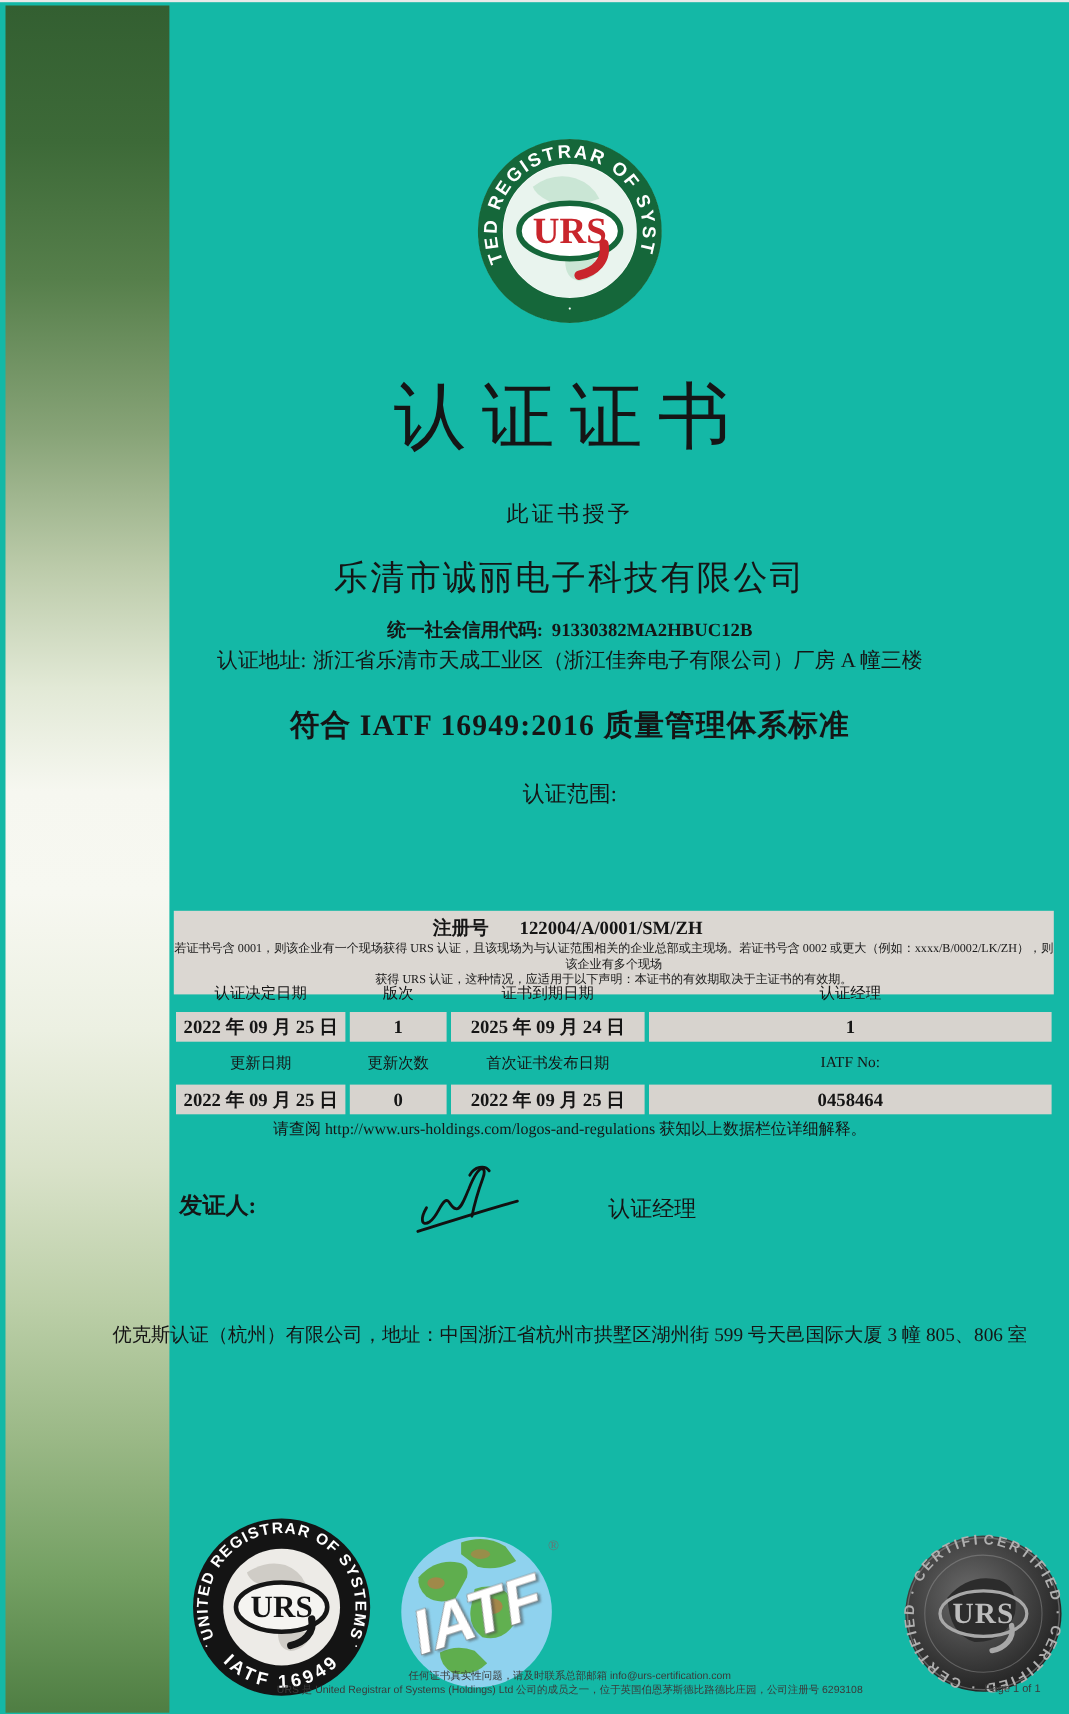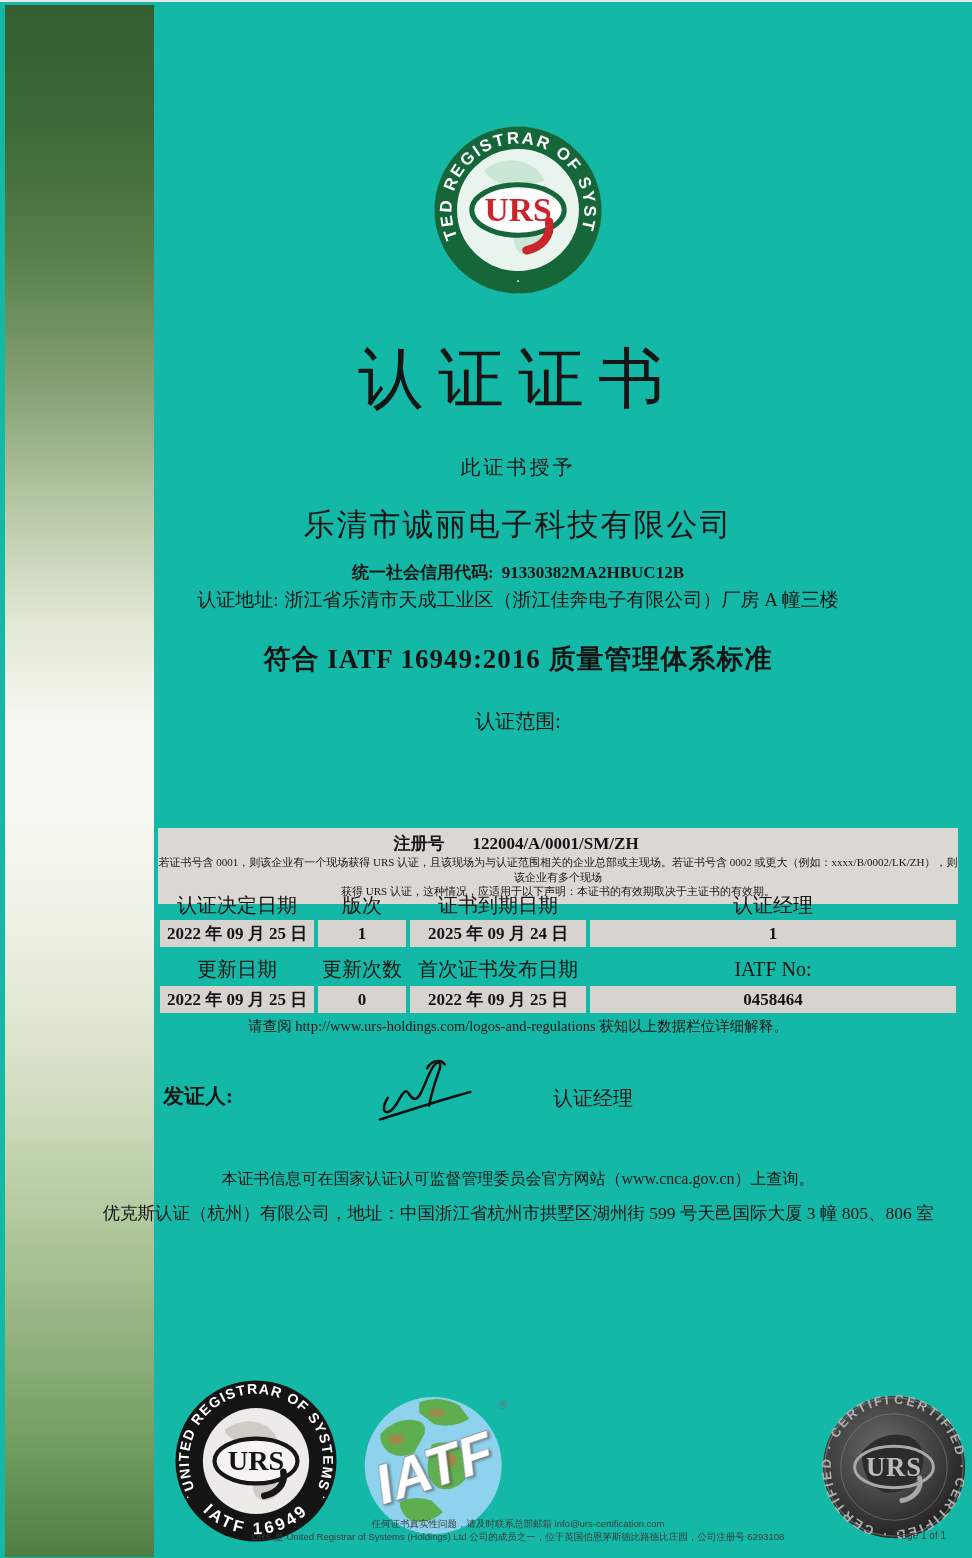--- a/index.html
+++ b/index.html
@@ -26,21 +26,21 @@
   .address .lbl{margin-right:6px;}
   .standard{top:639px;font-size:27px;font-weight:700;letter-spacing:1px;}
   .scope-label{top:706px;font-size:20px;}
   .scope{top:760px;font-size:31px;letter-spacing:2px;}
   .reg-block{position:absolute;left:158px;top:826px;width:800px;background:#dbd7d2;padding:4px 0 5px;}
   .reg-line{text-align:center;font-size:17px;font-weight:700;padding-right:84px;}
   .reg-line .lbl{margin-right:28px;}
   .reg-note{text-align:center;font-size:11px;line-height:14.5px;color:#181818;}
   .trow{position:absolute;left:158px;width:800px;display:grid;
         grid-template-columns:158px 92px 180px 370px;align-items:center;text-align:center;}
-  .thead{height:22px;font-size:20px;}
+  .thead{height:22px;font-size:14px;}
   .tval{height:27px;font-size:17px;font-weight:700;}
   .tval .cell{background:#d7d3ce;height:100%;margin:0 2px;display:flex;align-items:center;justify-content:center;}
   .r1h{top:890px;} .r1v{top:918px;} .r2h{top:954px;} .r2v{top:984px;}
   .lookup{top:1015px;font-size:14.5px;}
   .sig-label{position:absolute;left:163px;top:1080px;font-size:21px;font-weight:600;}
   .sig-svg{position:absolute;left:372px;top:1050px;width:118px;height:76px;}
   .sig-role{position:absolute;left:553px;top:1083px;font-size:20px;}
   .query-note{top:1167px;font-size:16px;}
   .issuer-line{top:1199px;font-size:17.5px;}
   .seal-left{position:absolute;left:173px;top:1376px;width:166px;height:166px;}
@@ -130,21 +130,20 @@
   <div class="sig-label">发证人:</div>
   <svg class="sig-svg" viewBox="0 0 120 76">
     <g fill="none" stroke="#111" stroke-width="2.6" stroke-linecap="round">
       <path d="M16,46 C10,56 11,64 19,59 C26,54 28,44 33,40 C37,37 38,46 43,47 C48,48 51,38 55,29 C59,19 63,11 67,10 C70,10 70,14 68,19 C64,30 60,44 58,54"></path>
       <path d="M56,16 C60,8 70,6 74,12"></path>
       <path d="M8,68 C40,58 70,48 100,40"></path>
     </g>
   </svg>
   <div class="sig-role">认证经理</div>
 
-  <div class="cx query-note">本证书信息可在国家认证认可监督管理委员会官方网站（www.cnca.gov.cn）上查询。</div>
   <div class="cx issuer-line">优克斯认证（杭州）有限公司，地址：中国浙江省杭州市拱墅区湖州街 599 号天邑国际大厦 3 幢 805、806 室</div>
 
   <svg class="seal-left" viewBox="0 0 200 200">
     <circle cx="100" cy="100" r="97" fill="#141414"></circle>
     <circle cx="100" cy="100" r="64" fill="#edebe7"></circle>
     <path d="M62,62 q22,-14 42,-8 q16,6 22,20 q-26,10 -48,3 q-14,-7 -16,-15z" fill="#cfccc6"></path>
     <path d="M52,100 q12,-9 30,-4 l20,12 q-7,17 -28,15 q-18,-4 -22,-23z" fill="#d6d3cd"></path>
     <path d="M96,128 q20,-8 36,3 q-6,15 -22,17 q-14,-2 -14,-20z" fill="#cfccc6"></path>
     <ellipse cx="100" cy="100" rx="50" ry="27" fill="#f5f4f1" stroke="#161616" stroke-width="5"></ellipse>
     <path d="M133,113 C136,129 124,139 110,142" stroke="#161616" stroke-width="8" fill="none" stroke-linecap="round"></path>

